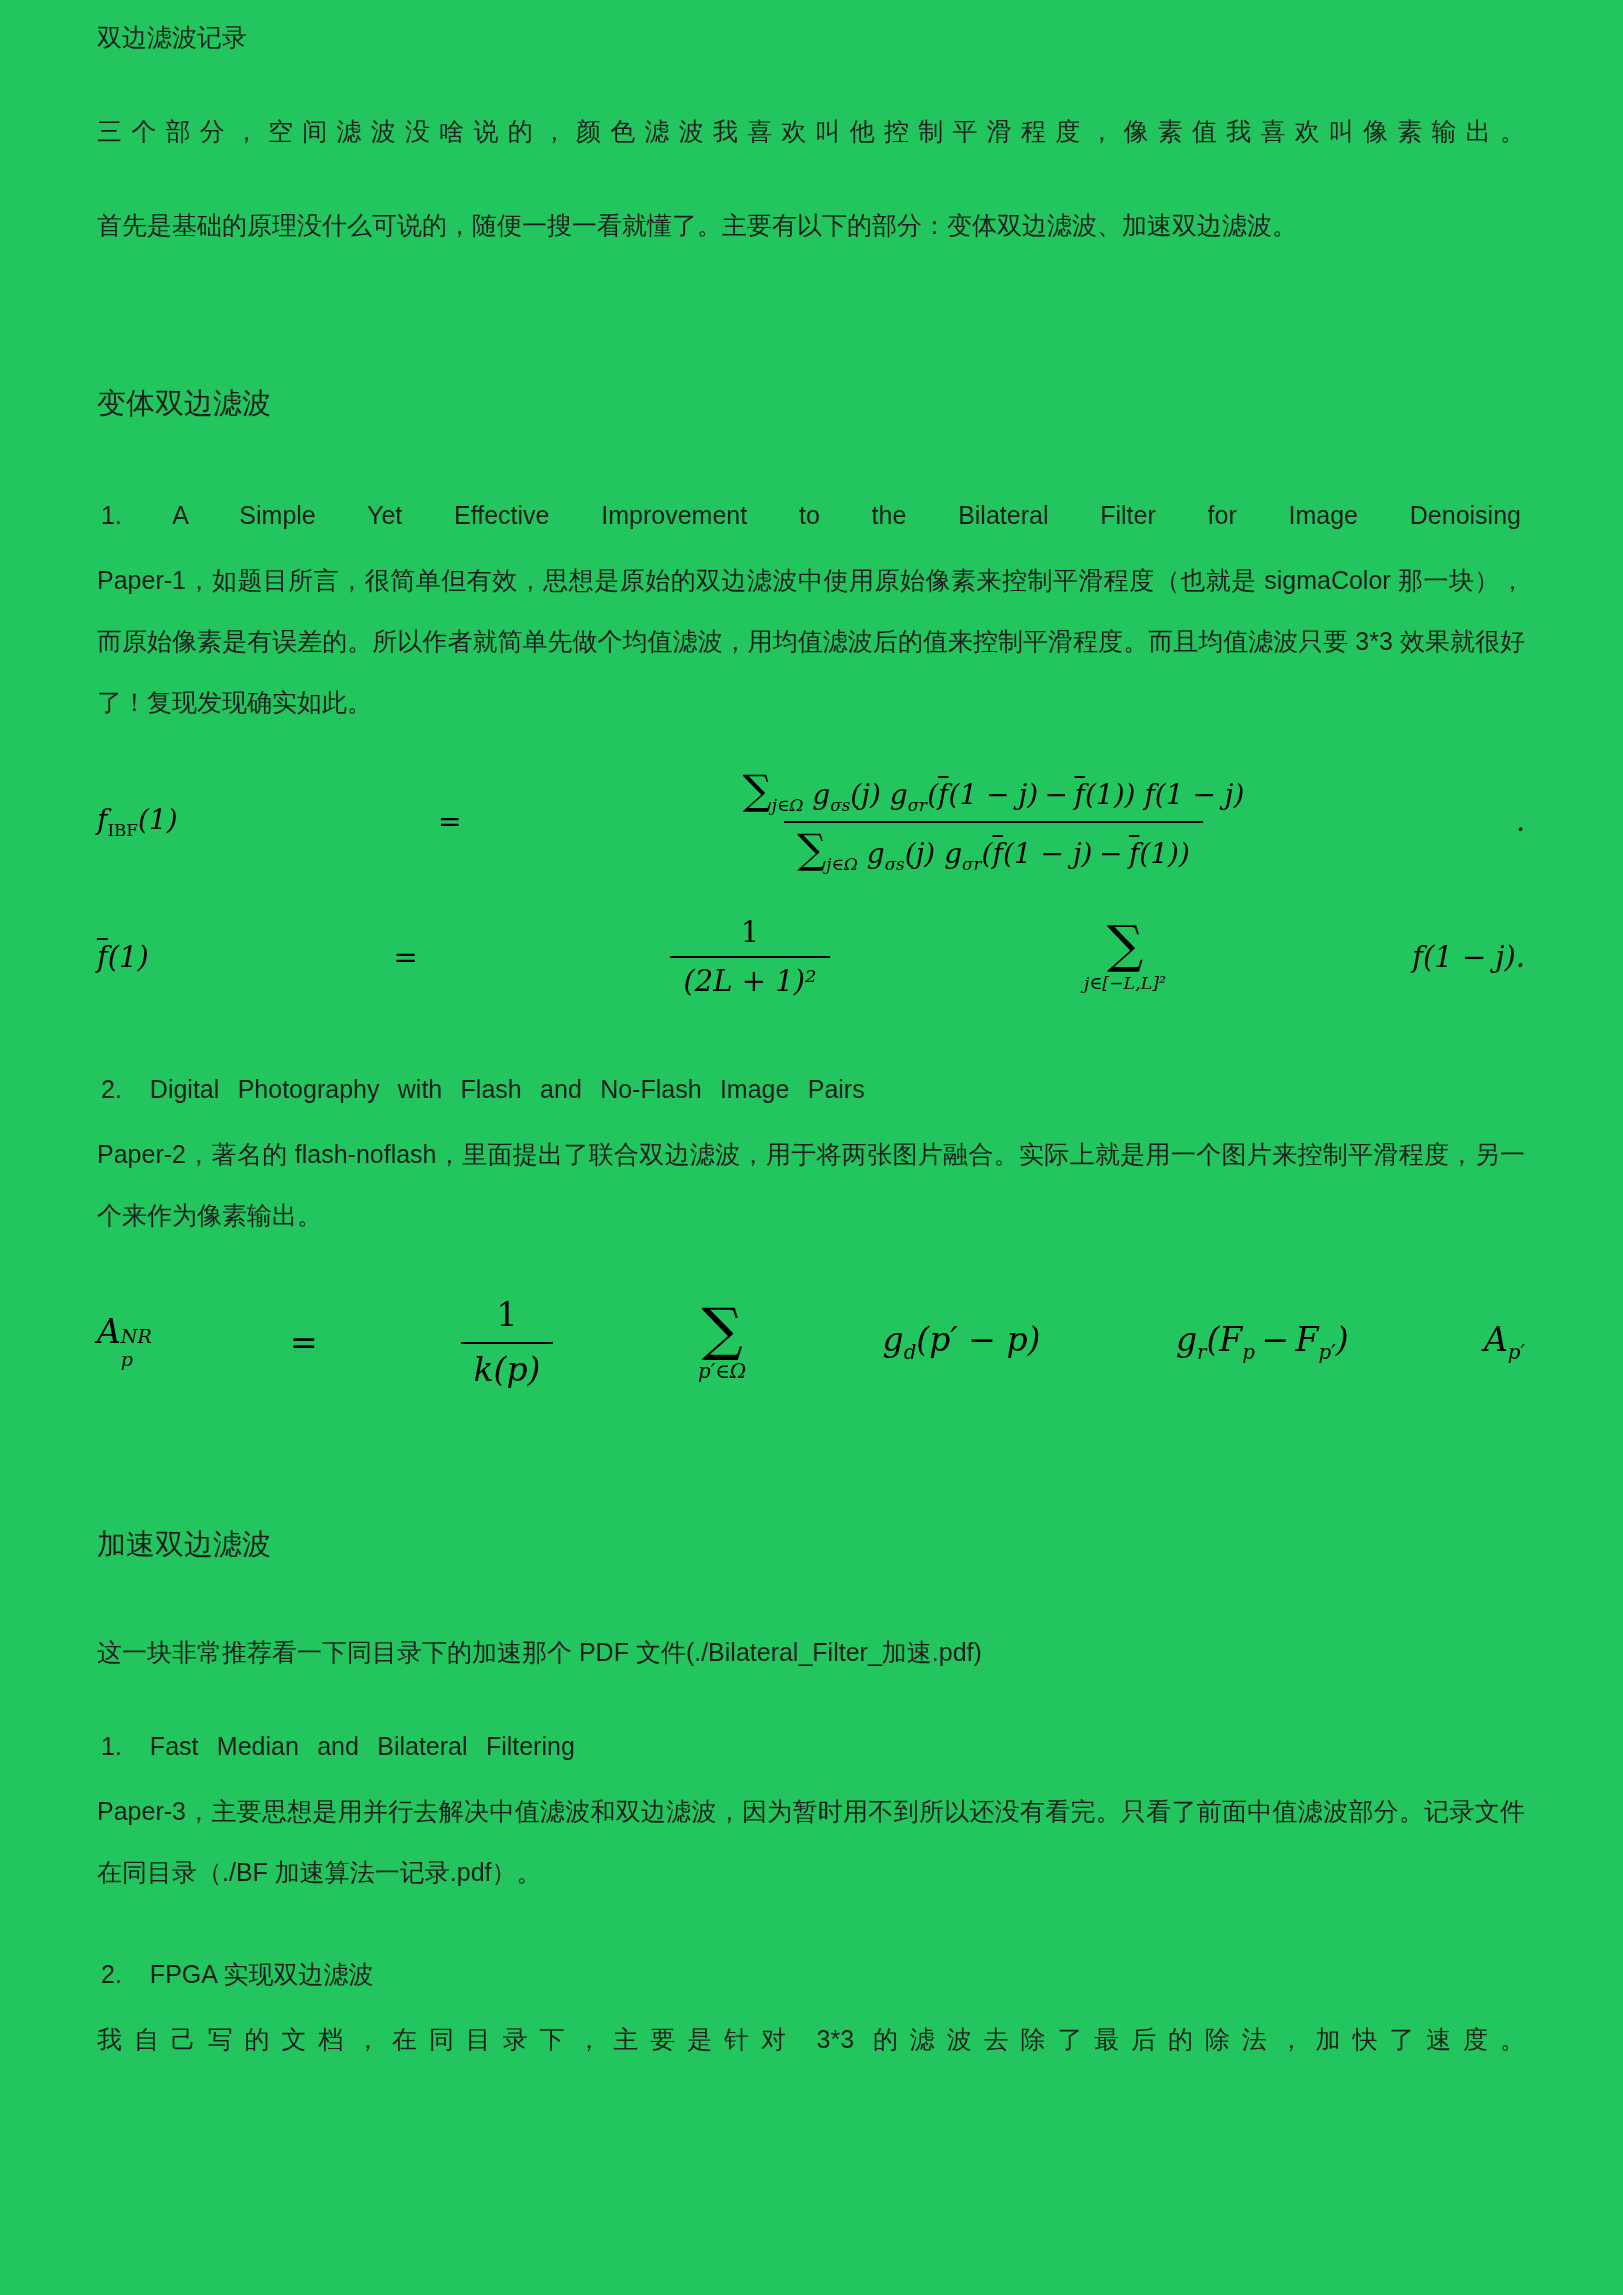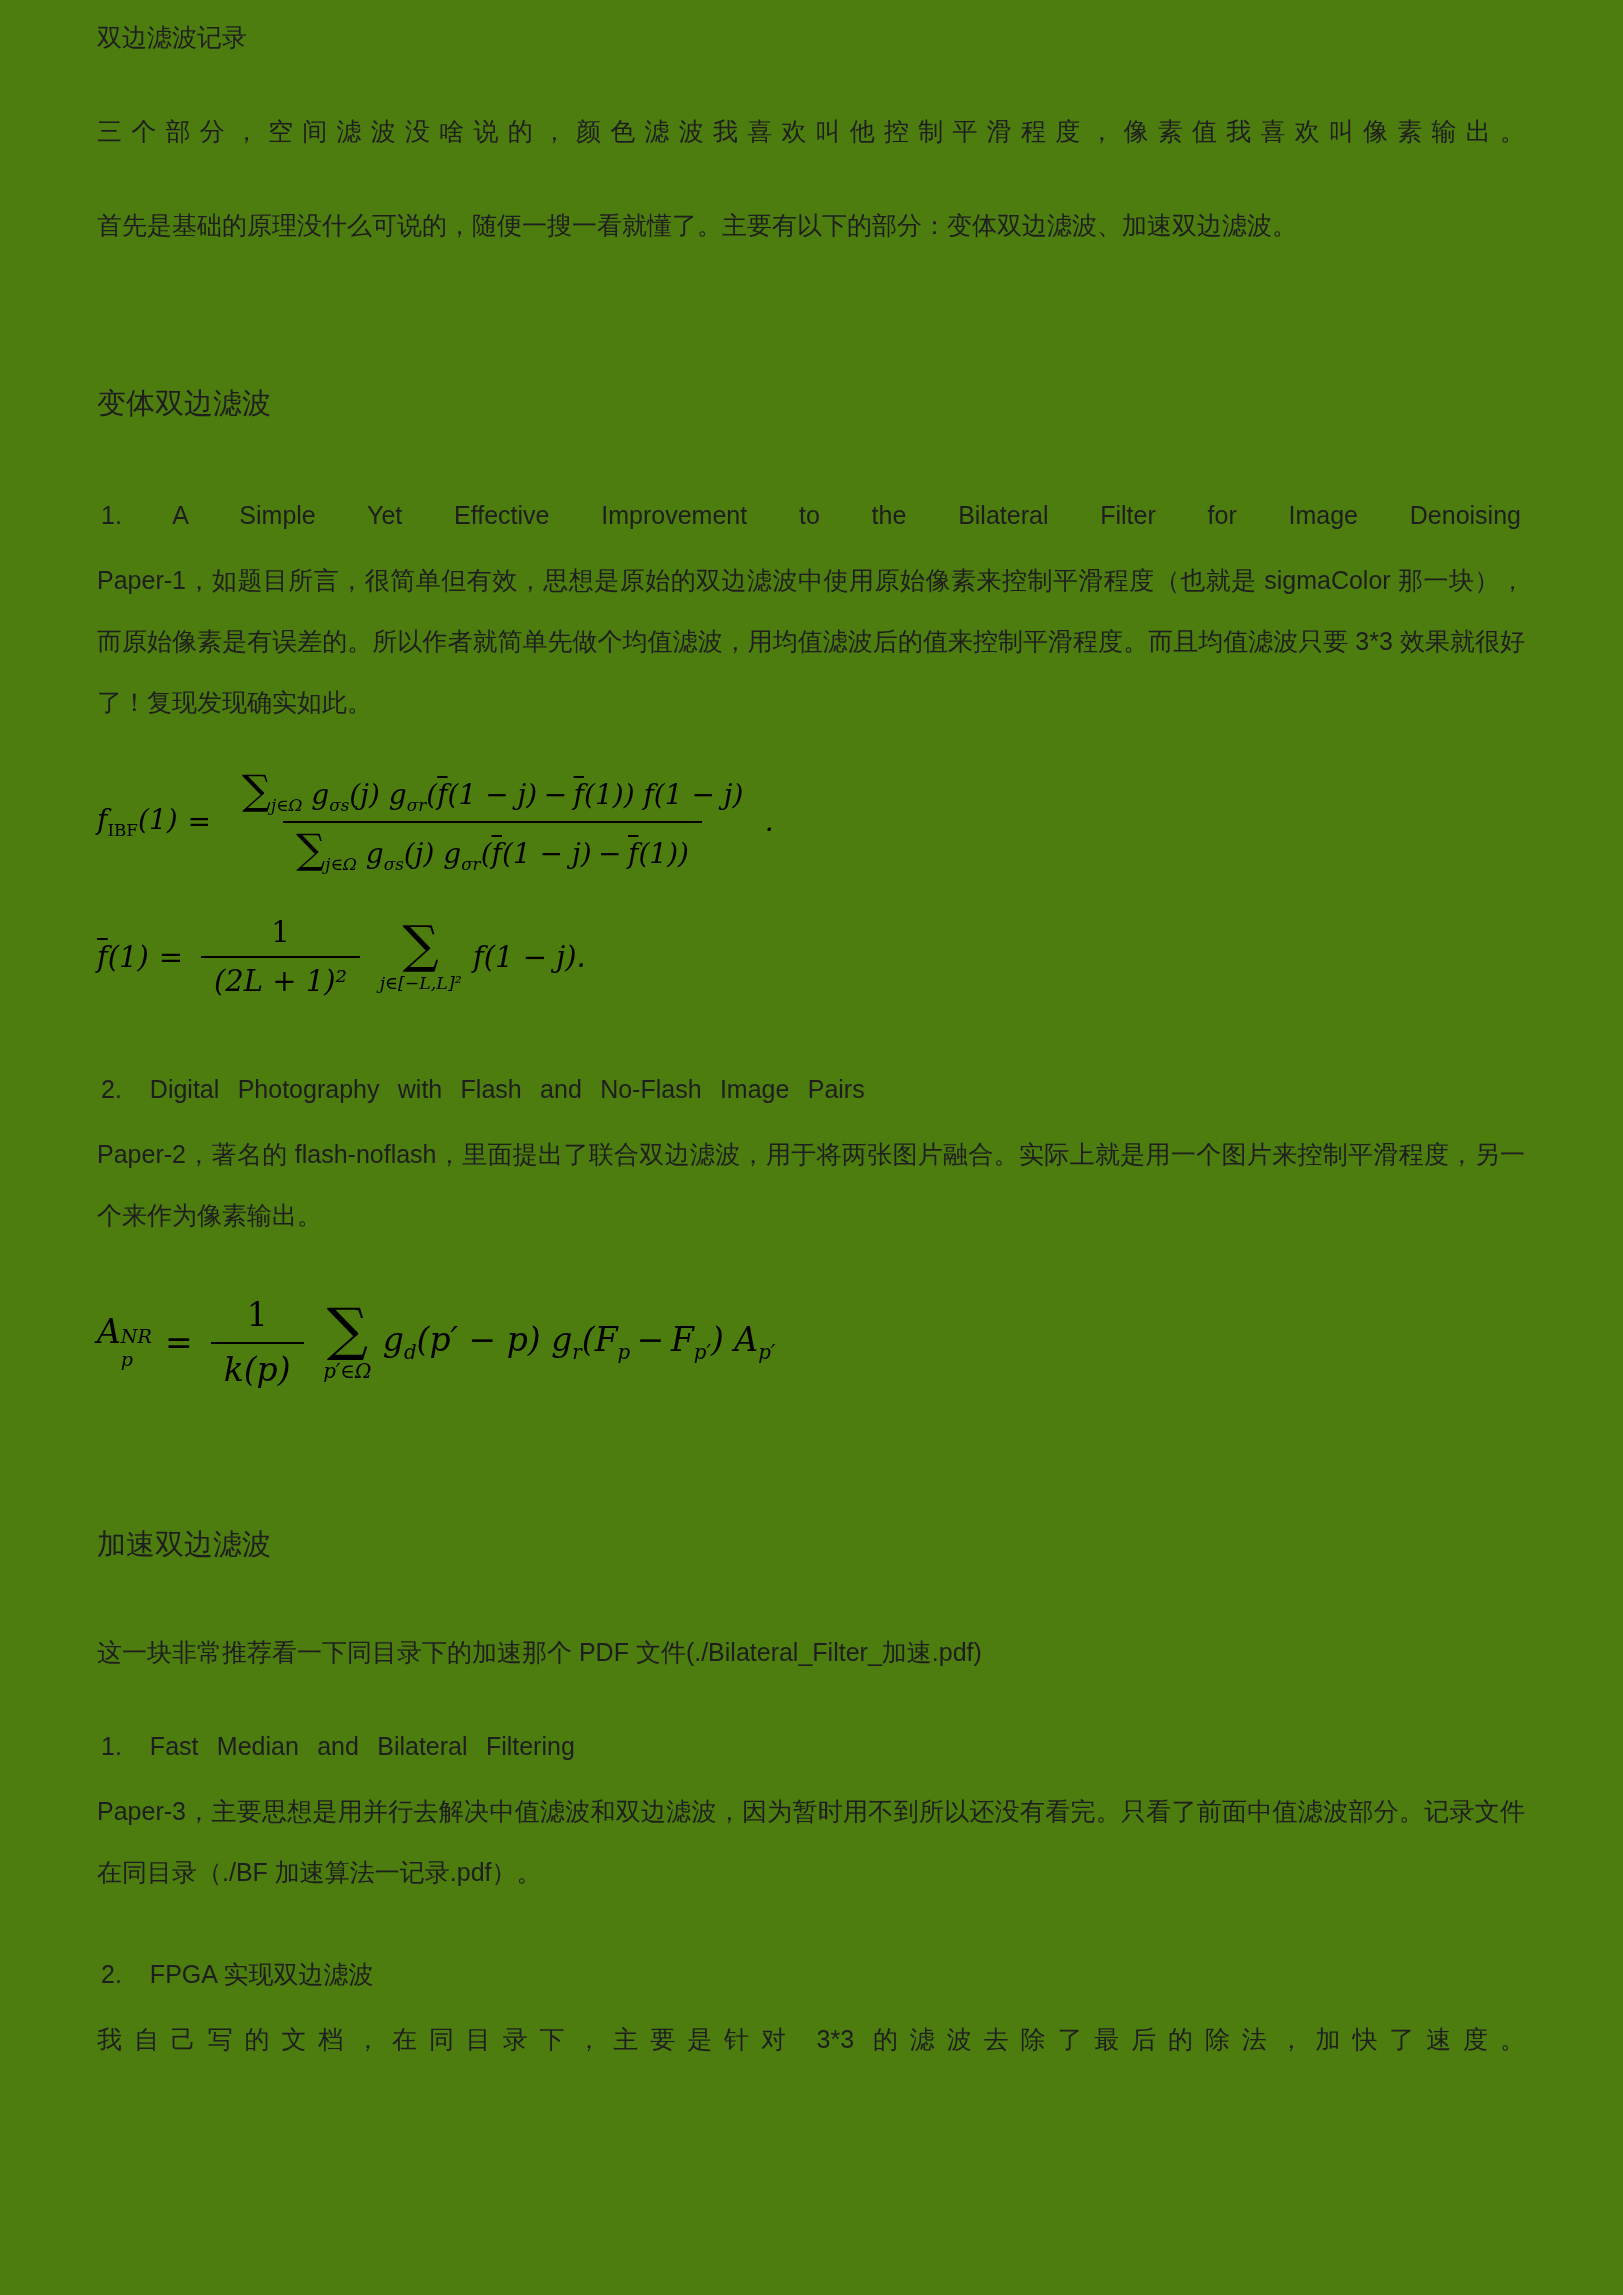--- a/index.html
+++ b/index.html
@@ -2,21 +2,21 @@
 <html style="font-size:13px"><head>
 <meta charset="utf-8">
 <style>
   html, body { margin: 0; padding: 0; background: #ffffff; }
   .page {
     position: relative;
     width: 1623px;
     height: 2295px;
     box-sizing: border-box;
     padding: 6.5px 98px 0 97px;
-    background: #4d7c0f;
+    background: #22c55e;
     color: #1e1e1e;
     font-family: "Liberation Sans", "DejaVu Sans", sans-serif;
     font-size: 25px;
     overflow: hidden;
   }
   .doc-title { font-size: 25px; font-weight: 400; line-height: 61px; margin: 0; }
   .para { line-height: 61px; text-align: justify; margin: 33px 0 0; }
   .spread { text-align-last: justify; }
   .section-heading { font-size: 29px; font-weight: 400; line-height: 49px; margin: 123px 0 0; }
   .item-line { line-height: 61px; margin: 4px; white-space: normal; }
@@ -27,21 +27,21 @@
   .note-para { line-height: 61px; text-align: justify; margin: 0; }
   .mt70 { margin-top: 57px; }
   .mt75 { margin-top: 61px; }
   .mt65 { margin-top: 53px; }
   .mt40 { margin-top: 33px; }
   .mt50 { margin-top: 41px; }
   .mt160 { margin-top: 131px; }
 
   
   .formula {
-    display: flex; justify-content: flex-start; align-items: center;
+    display: flex; justify-content: space-between; align-items: center;
     font-family: "DejaVu Serif", "Liberation Serif", serif;
     font-style: italic; color: #000000;
   }
   .f-ibf  { font-size: 28px; margin: 37px 0 0; }
   .f-mean { font-size: 29px; margin: 41px 0 0; }
   .f-jbf  { font-size: 33px; margin: 49px 0 0; }
   .frac { display: inline-flex; flex-direction: column; align-items: center; margin: 0 8.2px; }
   .frac .num { padding: 0 13px 7.4px; white-space: nowrap; }
   .frac .den { border-top: 2.5px solid #000; padding: 6px 13px 0; white-space: nowrap; }
   .mo { margin: 0 9.8px; font-style: normal; }

